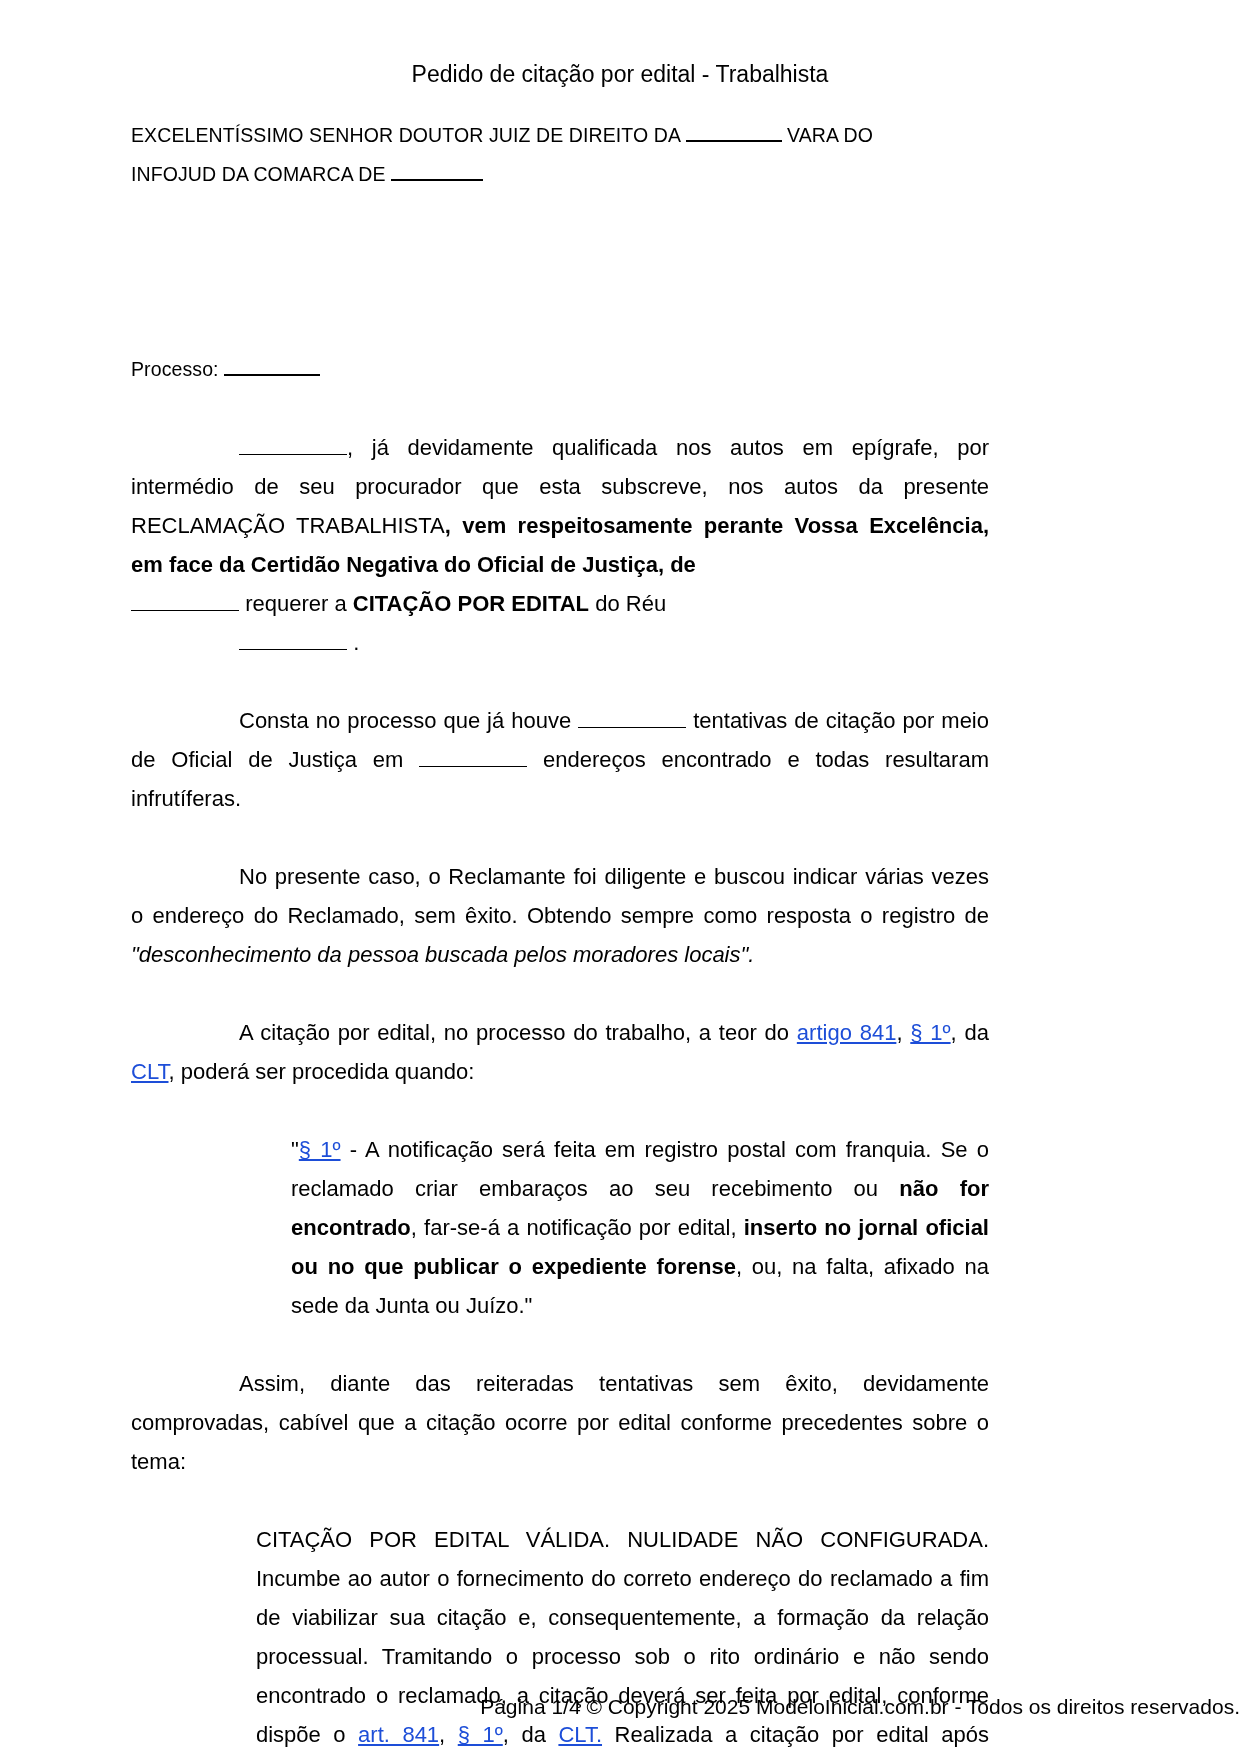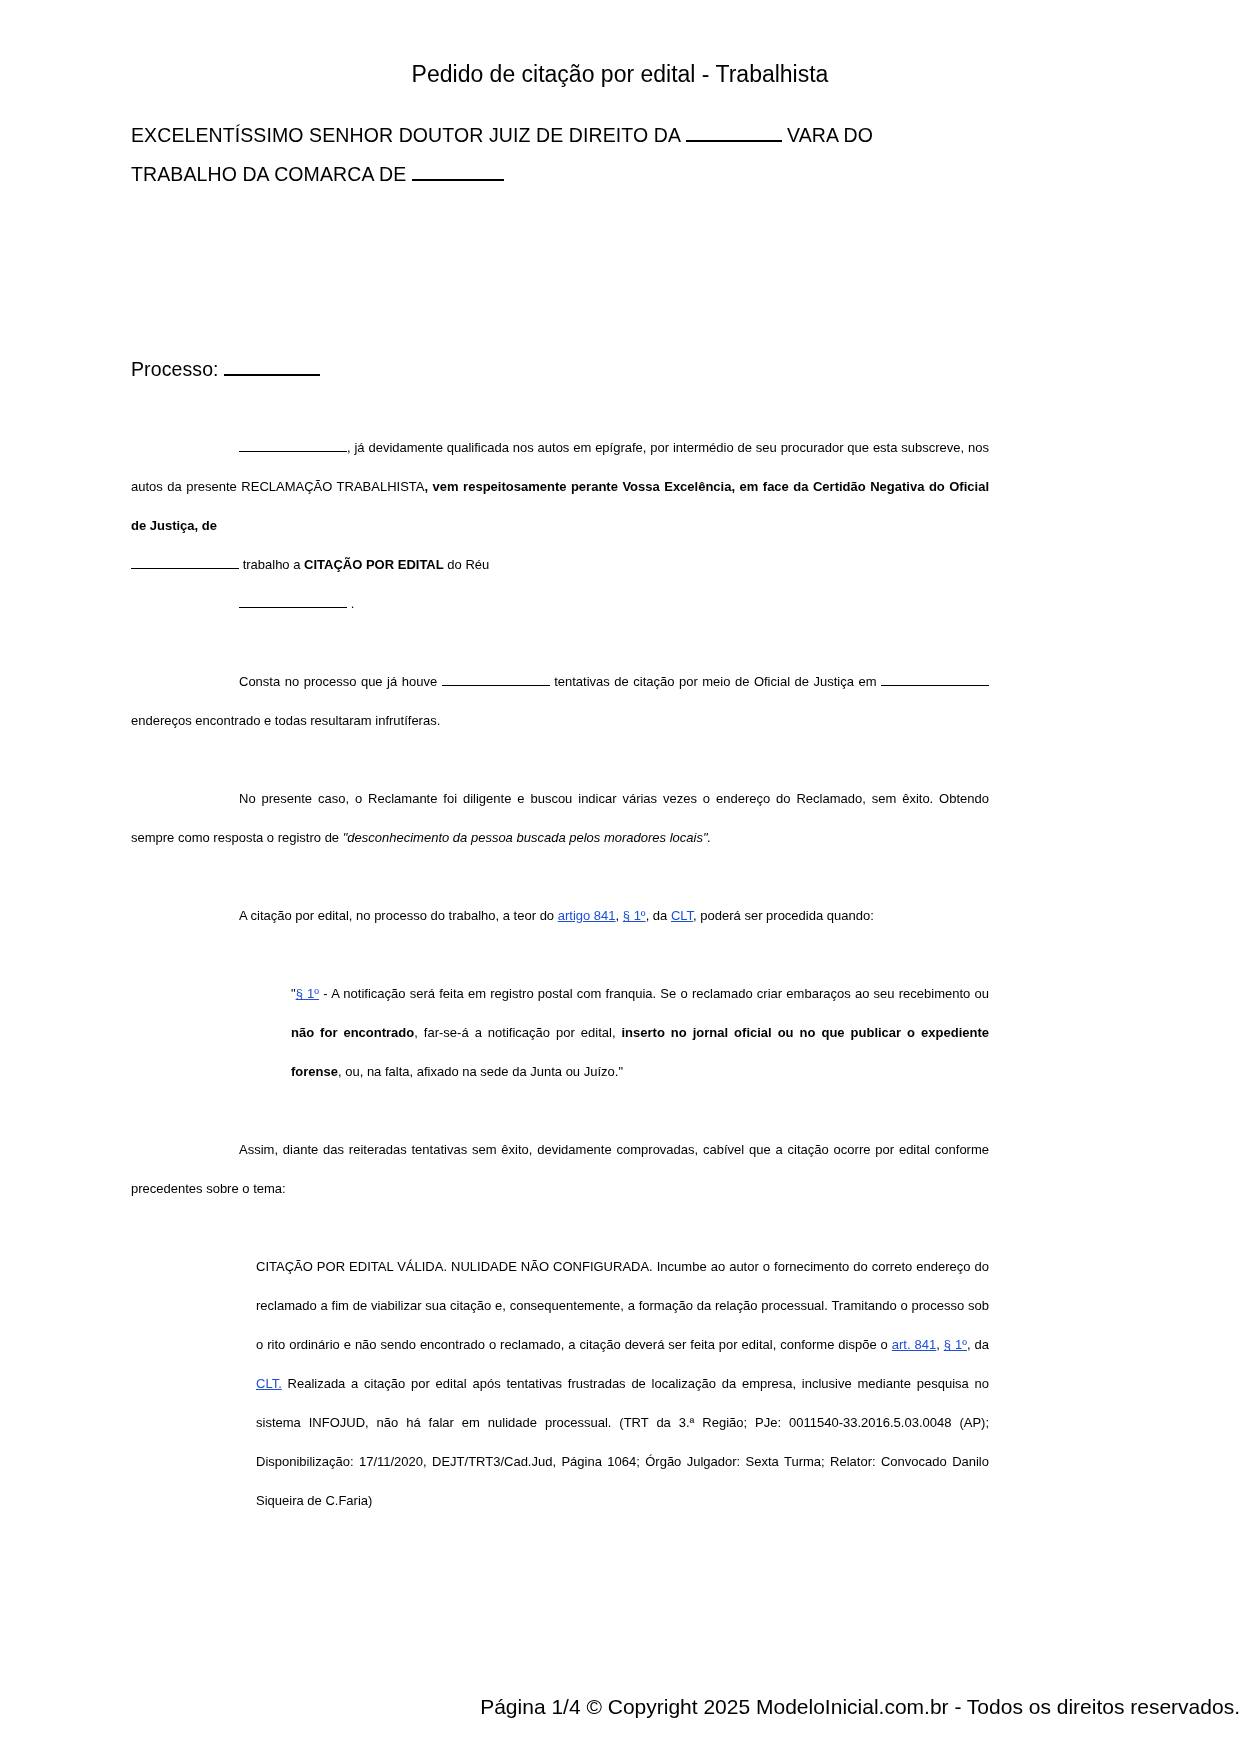--- a/index.html
+++ b/index.html
@@ -29,21 +29,21 @@
     color: #000;
   }
   .body-area {
     position: absolute;
     top: 108px;
     left: 131px;
     width: 858px;
   }
   p {
     margin: 0;
-    font-size: 13px;
+    font-size: 22px;
     line-height: 39px;
     text-align: justify;
     text-justify: inter-word;
     color: #000;
   }
   p.heading {
     font-weight: normal;
     font-size: 19.5px;
     letter-spacing: 0.1px;
   }
@@ -97,40 +97,40 @@
 
   <div class="body-area">
 
     <p class="heading">
       <span>EXCELENTÍSSIMO SENHOR DOUTOR JUIZ DE DIREITO DA</span>
       <span class="blank w1"></span>
       <span>VARA DO</span>
     </p>
 
     <p class="heading">
-      <span>TRABALHO DA COMARCA DE</span>
+      <span>INFOJUD DA COMARCA DE</span>
       <span class="blank w2"></span>
     </p>
 
     <div class="gap-xl"></div>
 
     <p class="heading">
       <span>Processo:</span>
       <span class="blank w3"></span>
     </p>
 
     <div class="gap-sm"></div>
 
     <p>
       <span class="indent"></span><span class="blank w4 thin"></span><span>, já devidamente qualificada nos autos em epígrafe, por intermédio de seu procurador que esta subscreve, nos autos da presente RECLAMAÇÃO TRABALHISTA</span><span class="bold">, vem respeitosamente perante Vossa Excelência, em face da Certidão Negativa do Oficial de Justiça, de</span>
     </p>
 
     <p>
       <span class="blank w4 thin"></span>
-      <span>trabalho a</span>
+      <span>requerer a</span>
       <span class="bold">CITAÇÃO POR EDITAL</span>
       <span>do Réu</span>
     </p>
 
     <p>
       <span class="indent"></span><span class="blank w4 thin"></span>
       <span>.</span>
     </p>
 
     <div class="gap-sm"></div>

